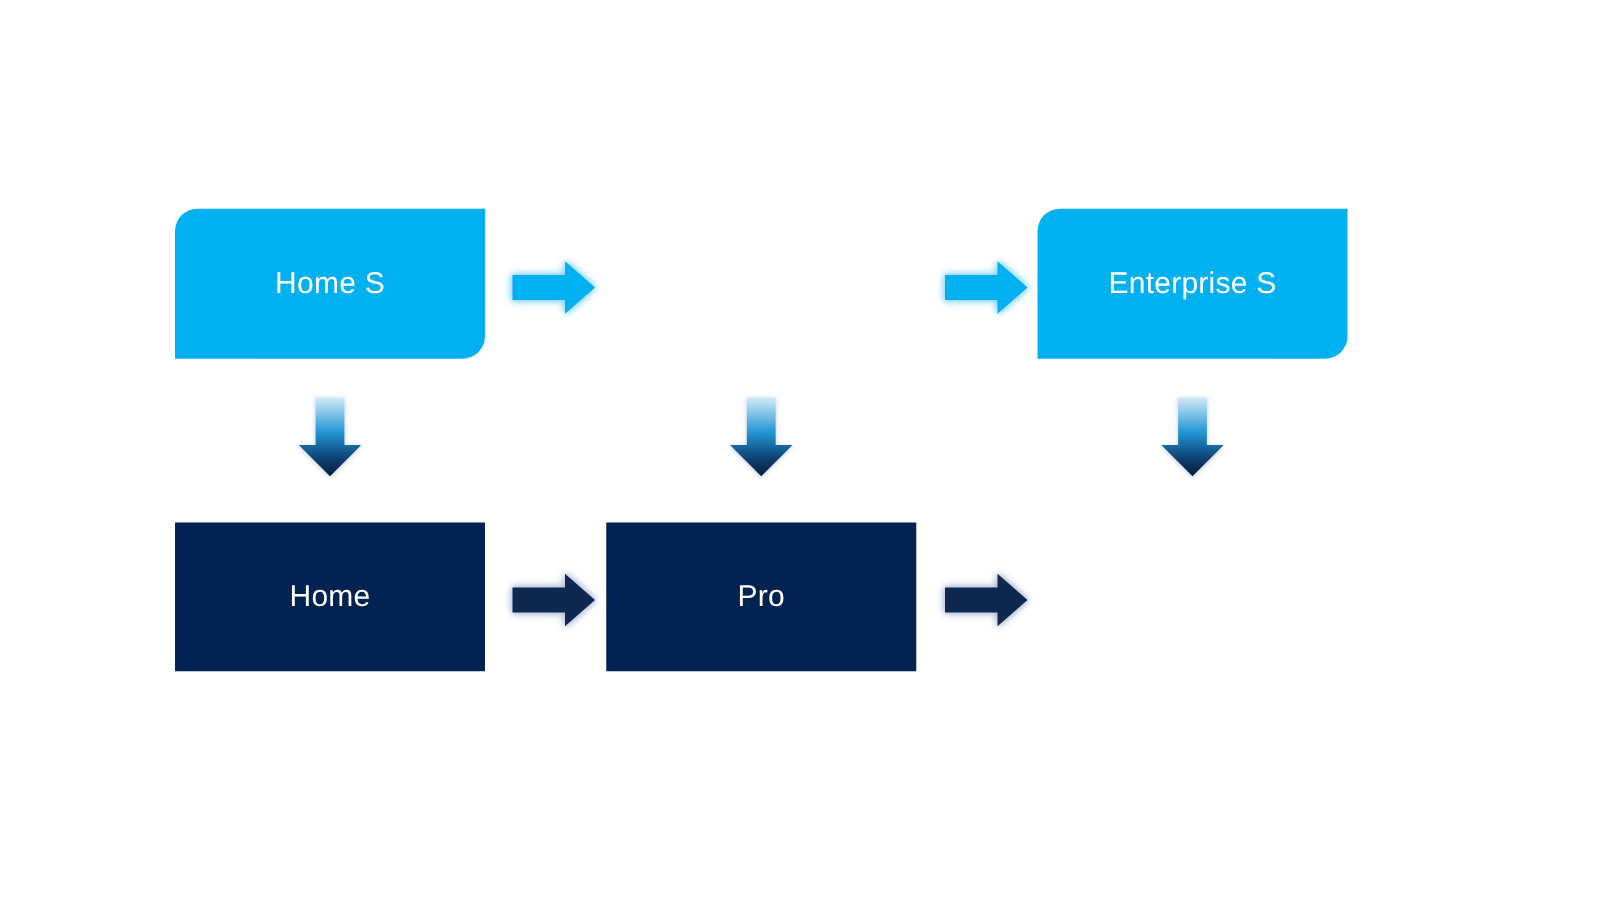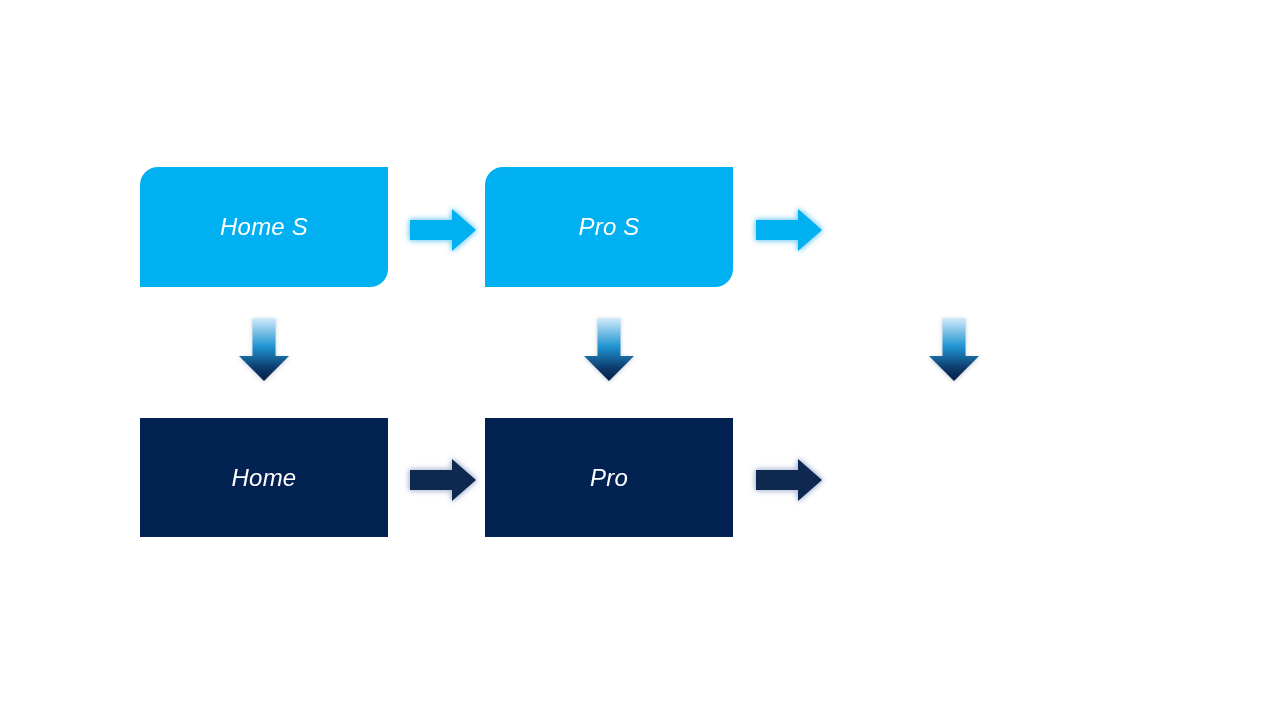--- a/index.html
+++ b/index.html
@@ -2,21 +2,21 @@
 <html style="--background: #ffffff; --text: #ffffff; --top_box: #00b0f0; --bottom_box: #022351; --top_arrow: #00b0f0; --top_arrow_glow: #8ed6f5; --bottom_arrow: #0e2850; --bottom_arrow_glow: #b3c2da; --down_arrow_gradient_top: #d2ebfa; --down_arrow_gradient_mid1: #2094d2; --down_arrow_gradient_mid2: #0d3a6b; --down_arrow_gradient_tip: #061f42;"><head>
 <meta charset="utf-8">
 <style>
   html,body{margin:0;padding:0;}
   body{
     width:1280px;height:720px;
     background:var(--background,#fff);
     font-family:"Liberation Sans", sans-serif;
     overflow:hidden;
   }
-  .canvas{position:relative;width:1200px;height:720px;background:var(--background,#fff);font-style:italic;}
+  .canvas{position:relative;width:1200px;height:720px;background:var(--background,#fff);}
 
   .box{
     position:absolute;
     width:248px;height:120px;
     display:flex;align-items:center;justify-content:center;
     color:var(--text,#fff);
     font-size:24px;
     letter-spacing:0.2px;
   }
   .box-top{
@@ -65,22 +65,22 @@
         <stop offset="0.45" style="stop-color:var(--down_arrow_gradient_mid1,#2094d2)"></stop>
         <stop offset="0.8" style="stop-color:var(--down_arrow_gradient_mid2,#0d3a6b)"></stop>
         <stop offset="1" style="stop-color:var(--down_arrow_gradient_tip,#061f42)"></stop>
       </linearGradient>
     </defs>
   </svg>
 
   <div class="box box-top col1">
     <span>Home S</span>
   </div>
-  <div class="box box-top col2">
-    <span>Pro S</span>
+  <div class="box box-top col3">
+    <span>Enterprise S</span>
   </div>
 
   <div class="h-arrow h-arrow-top ha1">
     <svg viewBox="0 0 66 50">
         <polygon points="0,15 42,15 42,4 66,25 42,46 42,35 0,35"></polygon>
       </svg>
   </div>
   <div class="h-arrow h-arrow-top ha2">
     <svg viewBox="0 0 66 50">
         <polygon points="0,15 42,15 42,4 66,25 42,46 42,35 0,35"></polygon>

